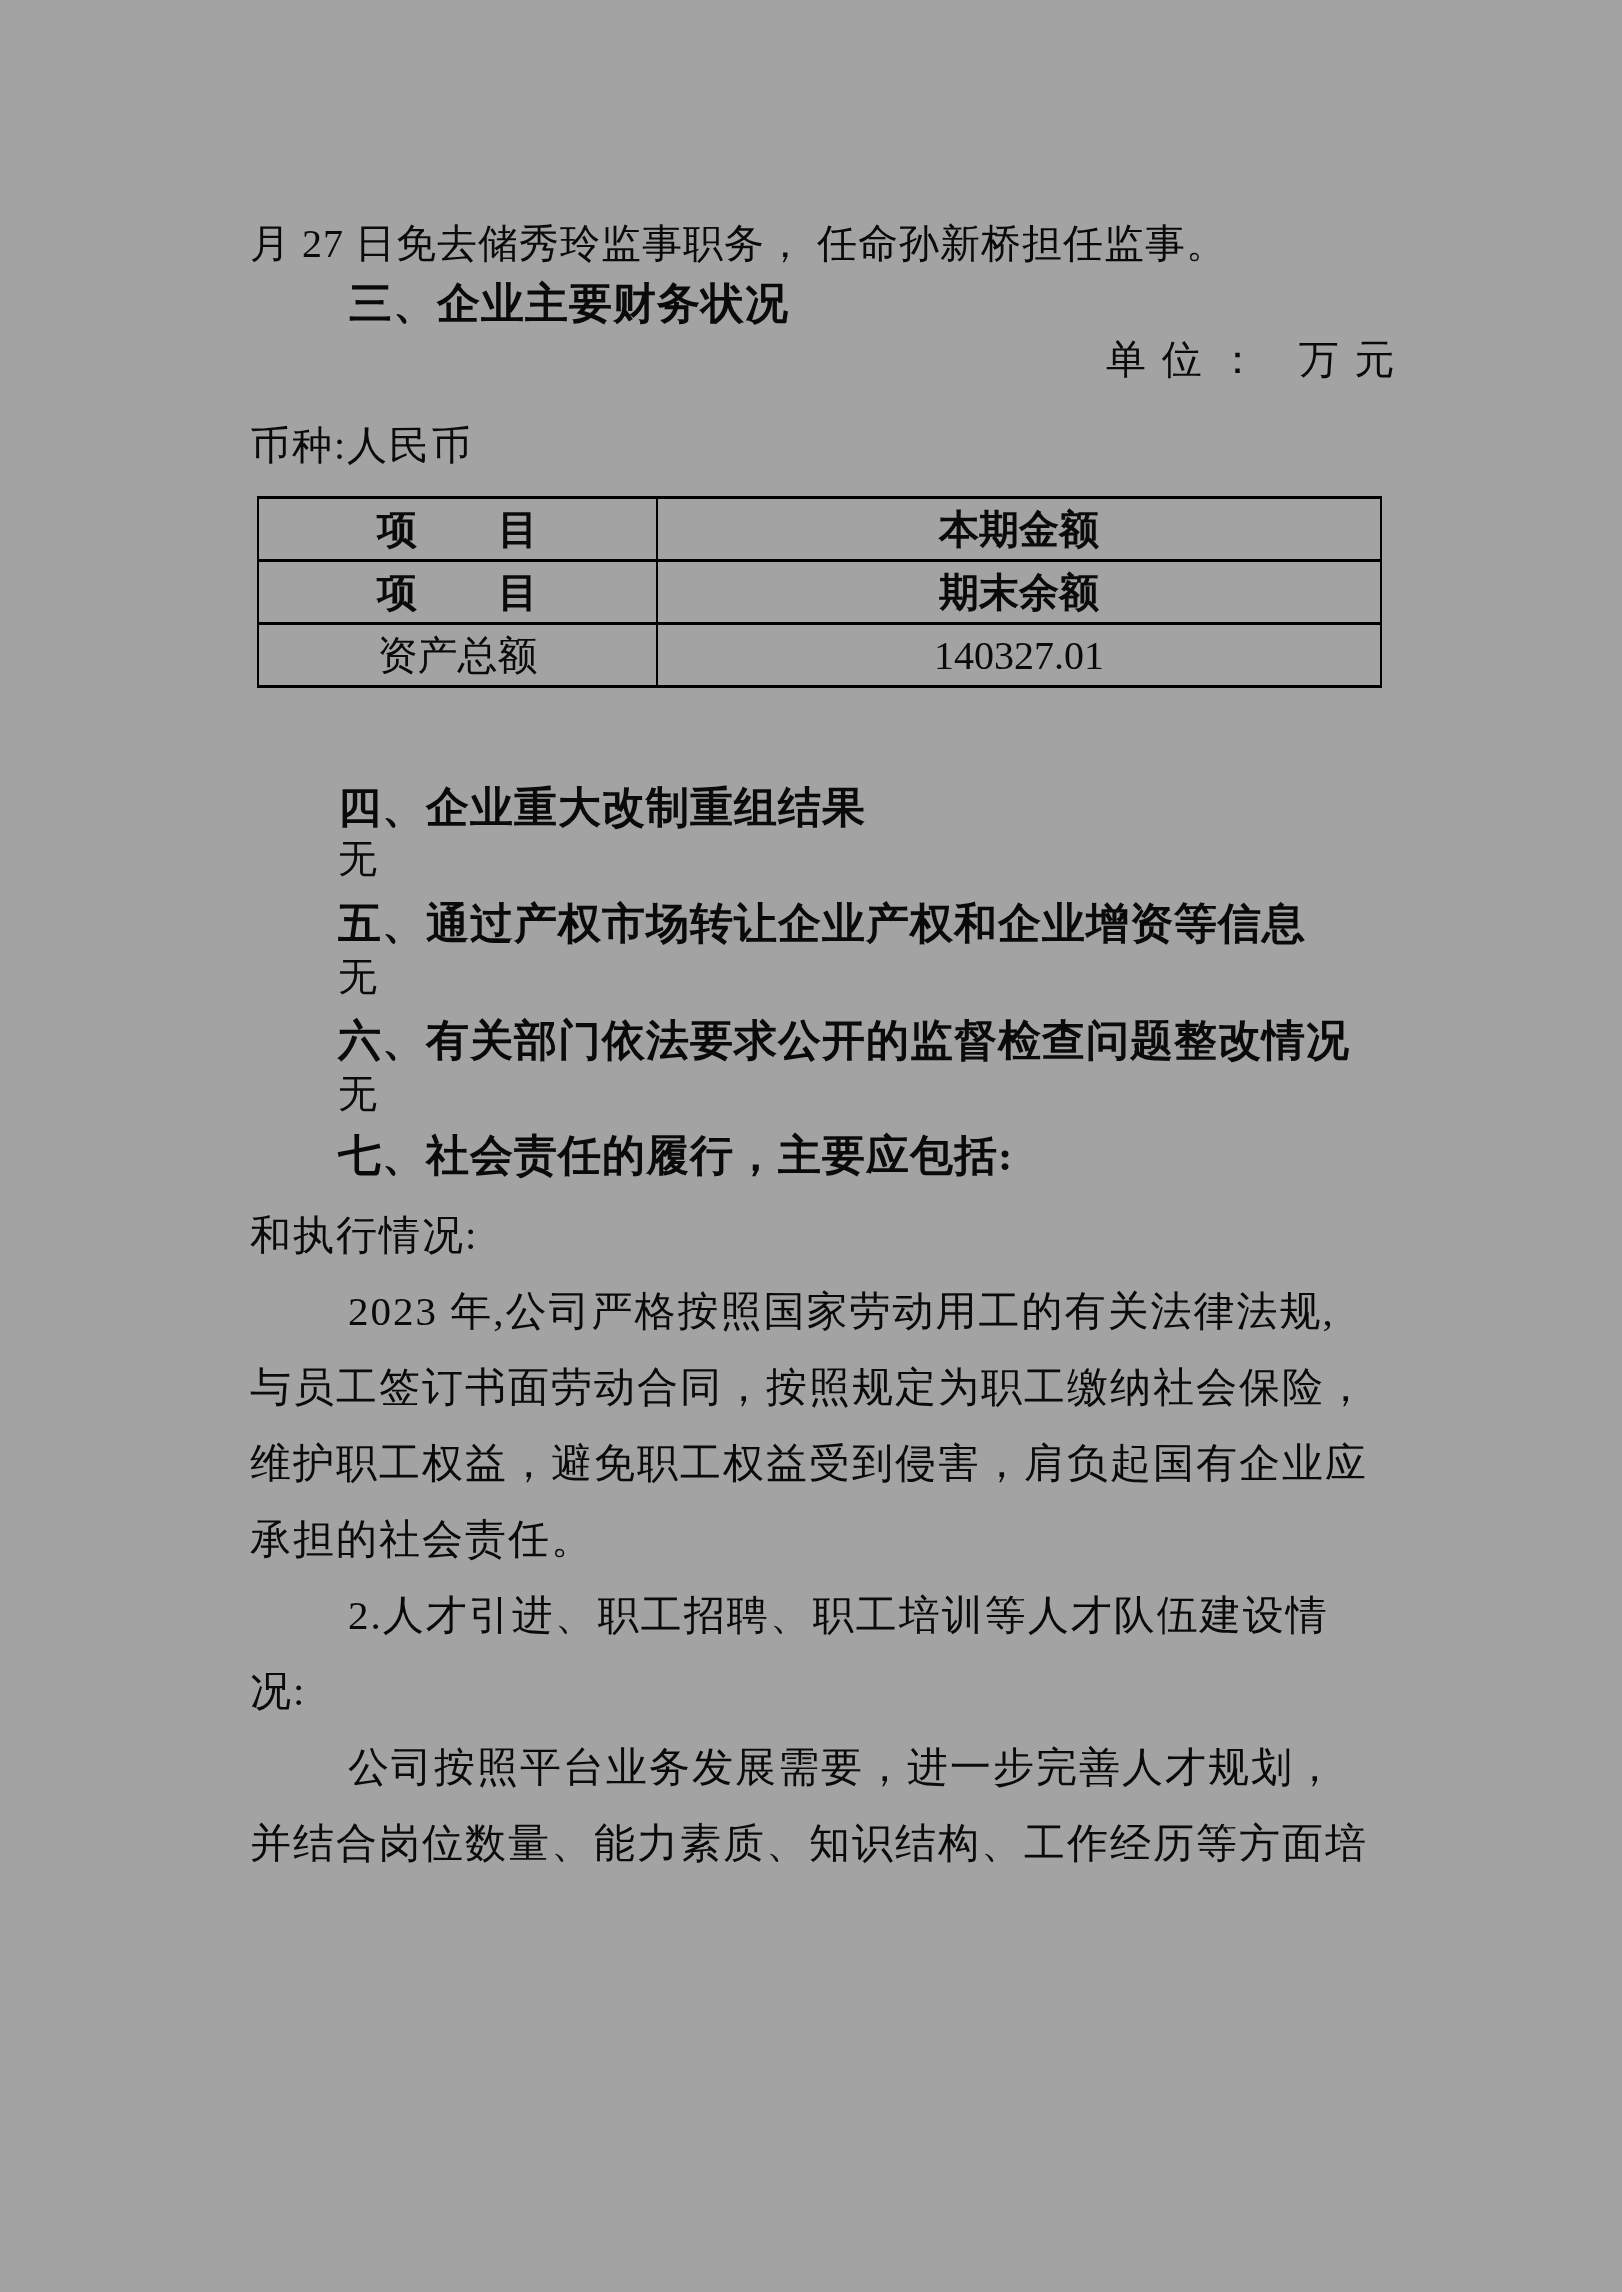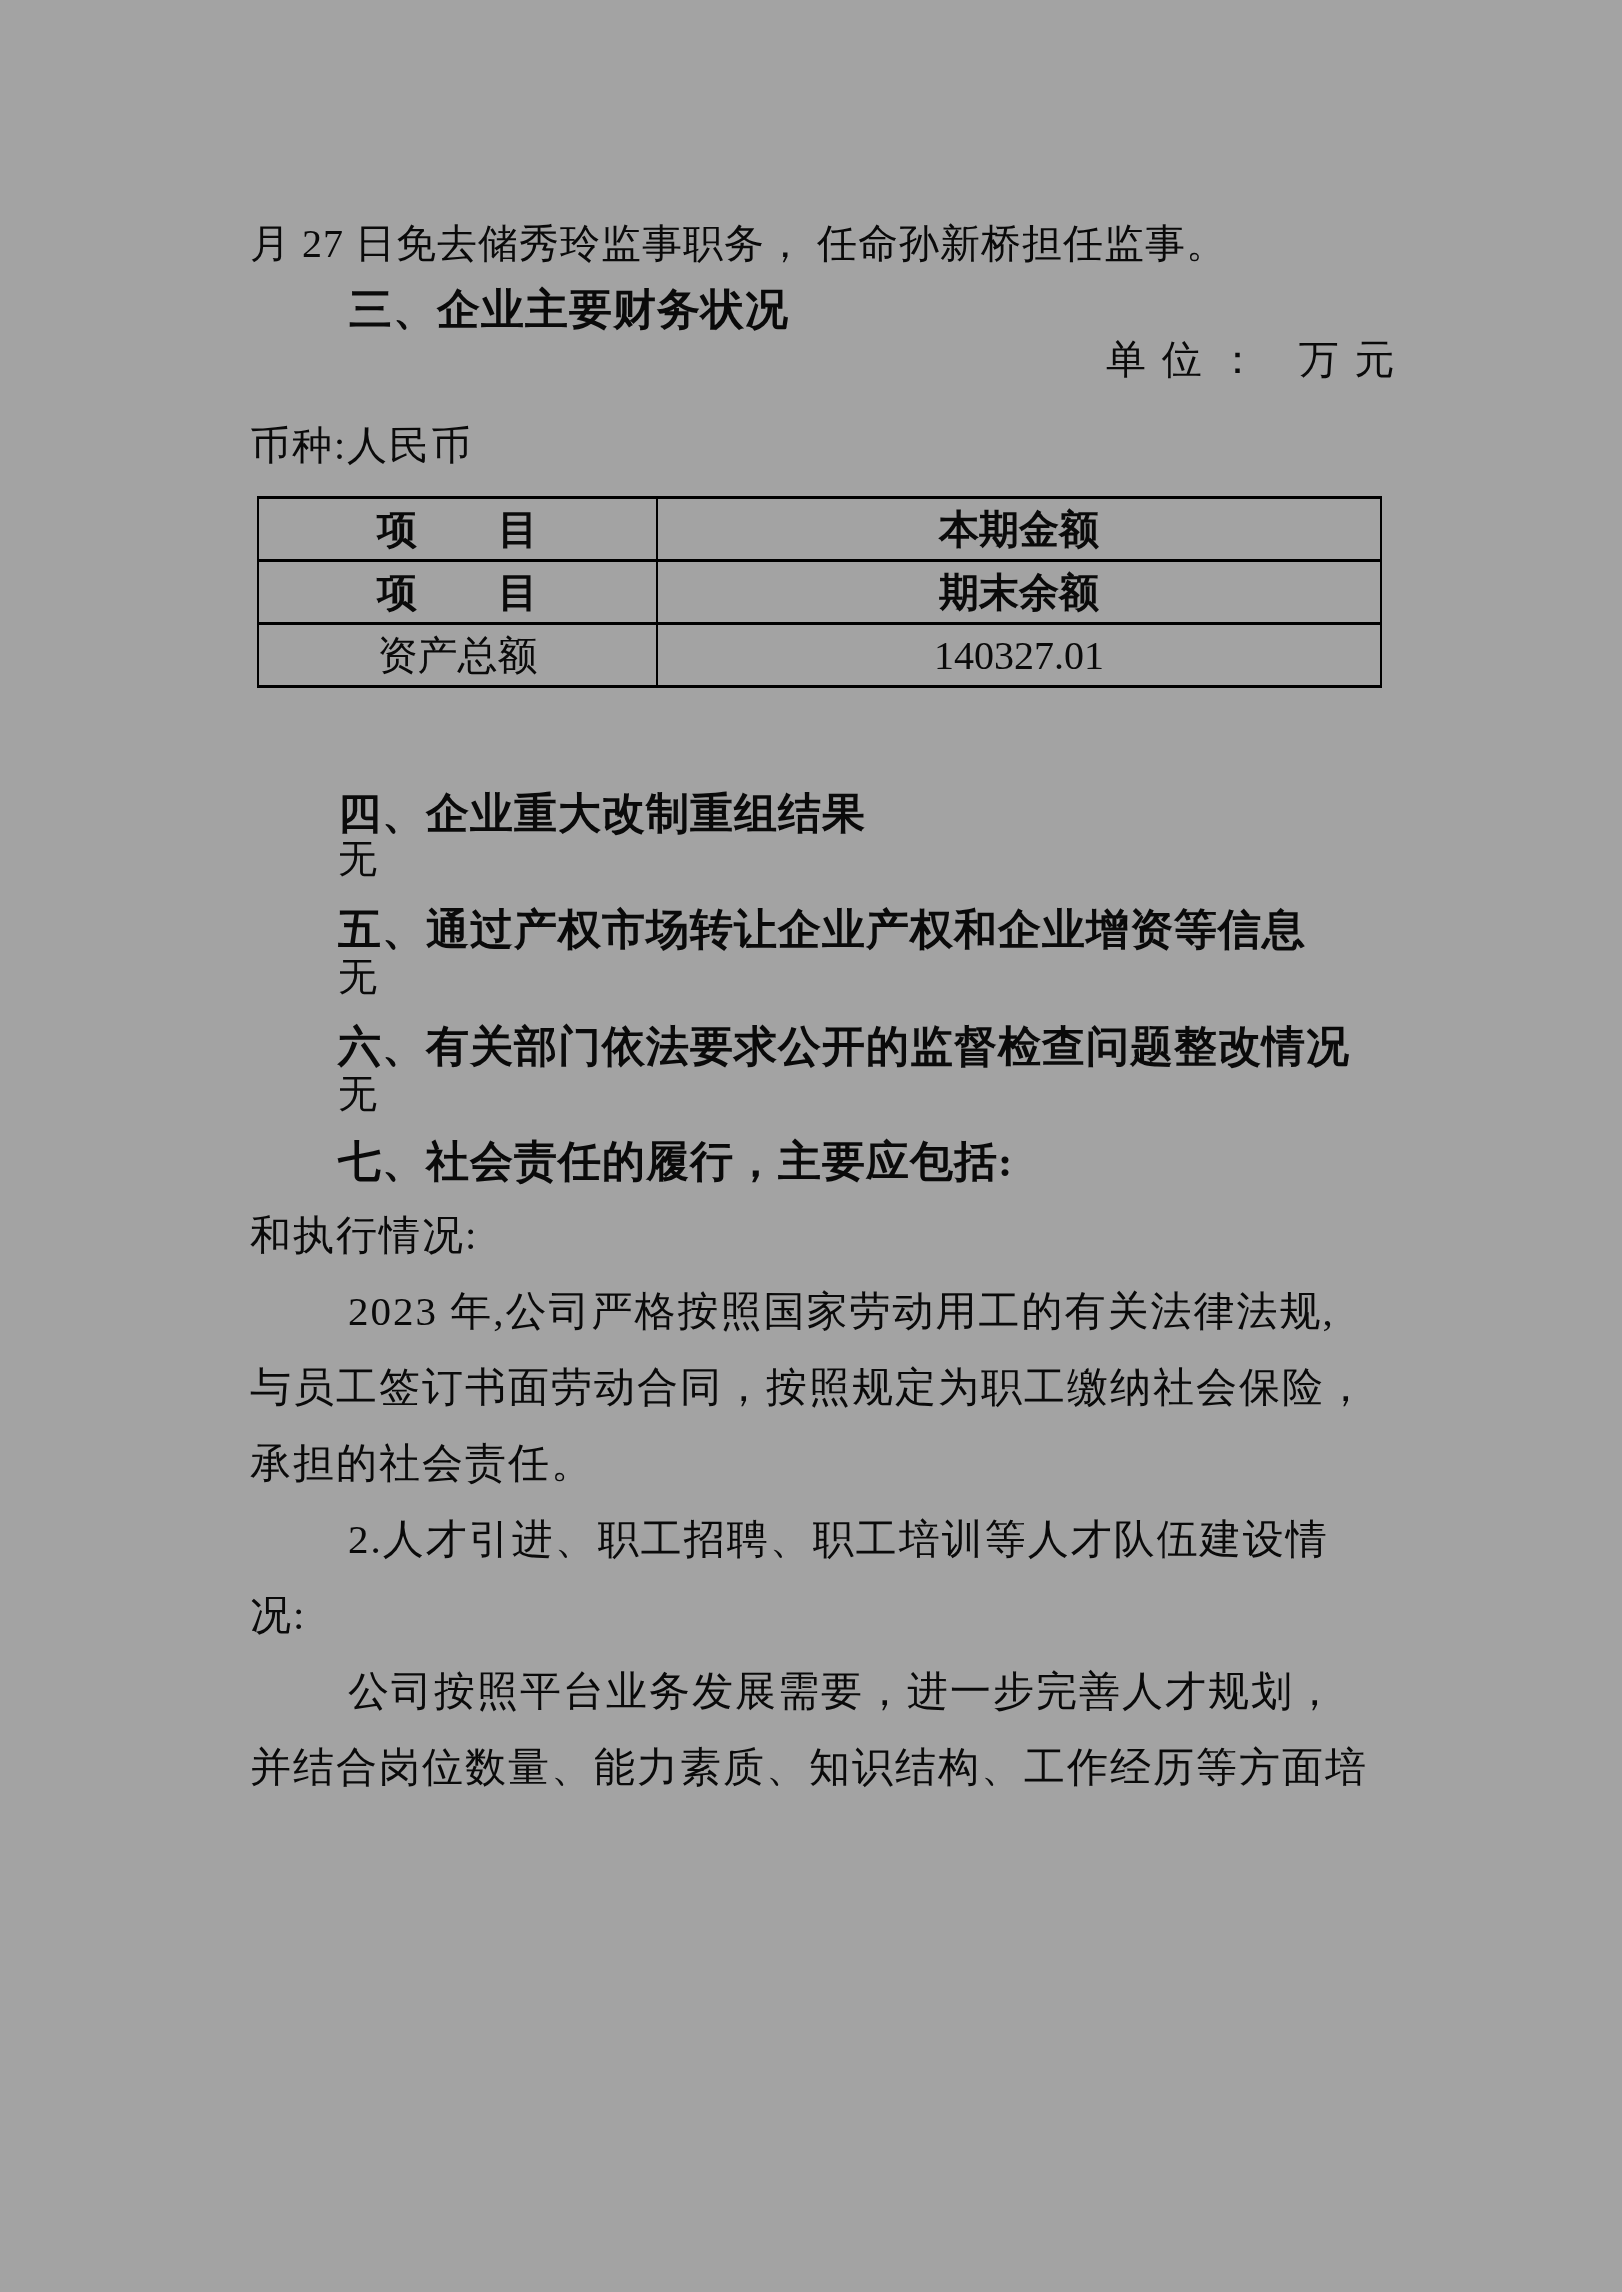--- a/index.html
+++ b/index.html
@@ -19,21 +19,20 @@
   .abs { position: absolute; margin: 0; white-space: nowrap; }
 
   .intro-line {
     left: 250px; top: 216px;
     font-size: 40px; letter-spacing: 1px;
   }
   .heading {
     font-weight: bold;
     font-size: 43px;
     letter-spacing: 1px;
-    margin-top: 6px;
   }
   .h-sec3 { left: 349px; top: 275px; }
   .unit-note {
     left: 1106px; top: 332px;
     font-size: 40px; letter-spacing: 15.7px;
   }
   .currency-note {
     left: 250px; top: 418px;
     font-size: 40px; letter-spacing: 2px;
   }
@@ -125,20 +124,21 @@
 
   <h2 class="abs heading h-sec6">六、有关部门依法要求公开的监督检查问题整改情况</h2>
   <p class="abs none-val nv6">无</p>
 
   <h2 class="abs heading h-sec7">七、社会责任的履行，主要应包括:</h2>
 
   <div class="body-block">
     <div class="body-line">和执行情况:</div>
     <div class="body-line indent">2023 年,公司严格按照国家劳动用工的有关法律法规,</div>
     <div class="body-line">与员工签订书面劳动合同，按照规定为职工缴纳社会保险，</div>
+    <div class="body-line">维护职工权益，避免职工权益受到侵害，肩负起国有企业应</div>
     <div class="body-line">承担的社会责任。</div>
     <div class="body-line indent">2.人才引进、职工招聘、职工培训等人才队伍建设情</div>
     <div class="body-line">况:</div>
     <div class="body-line indent">公司按照平台业务发展需要，进一步完善人才规划，</div>
     <div class="body-line">并结合岗位数量、能力素质、知识结构、工作经历等方面培</div>
   </div>
 
 </div>
 
 

